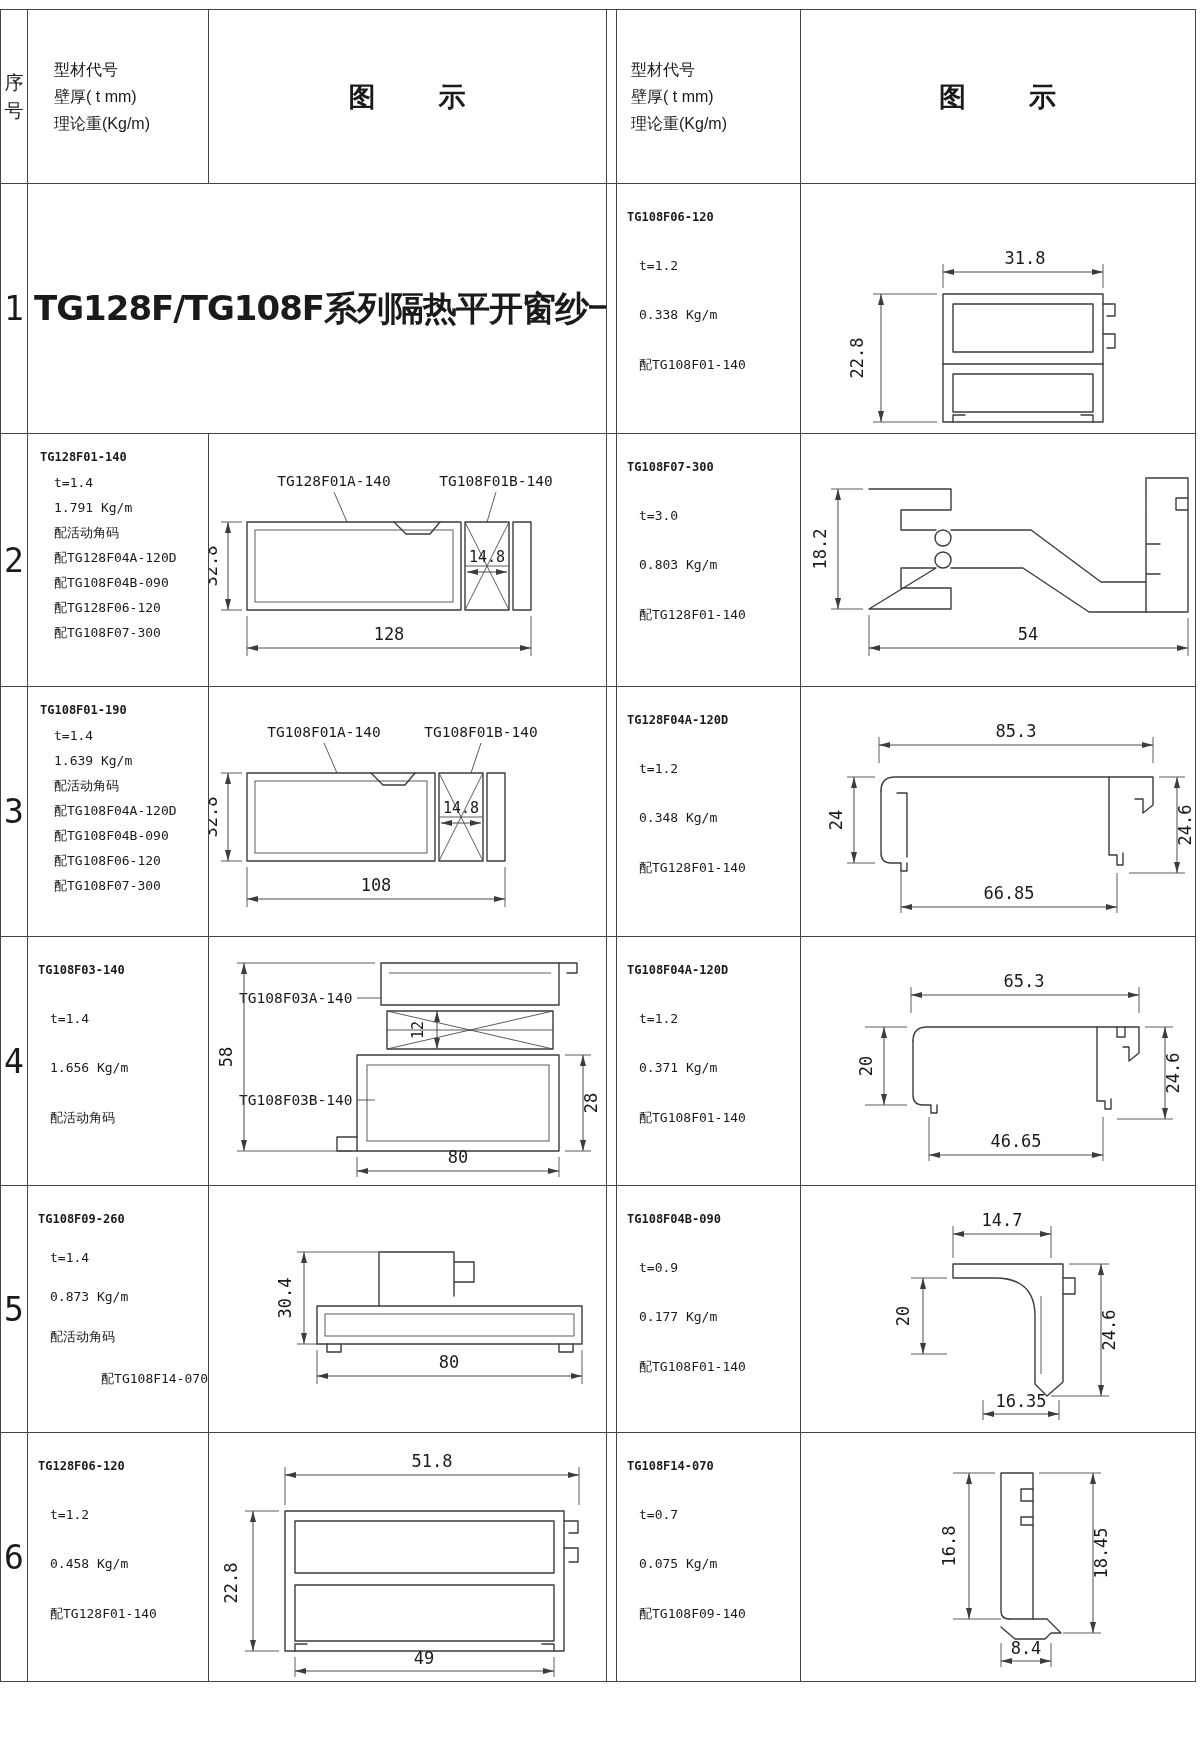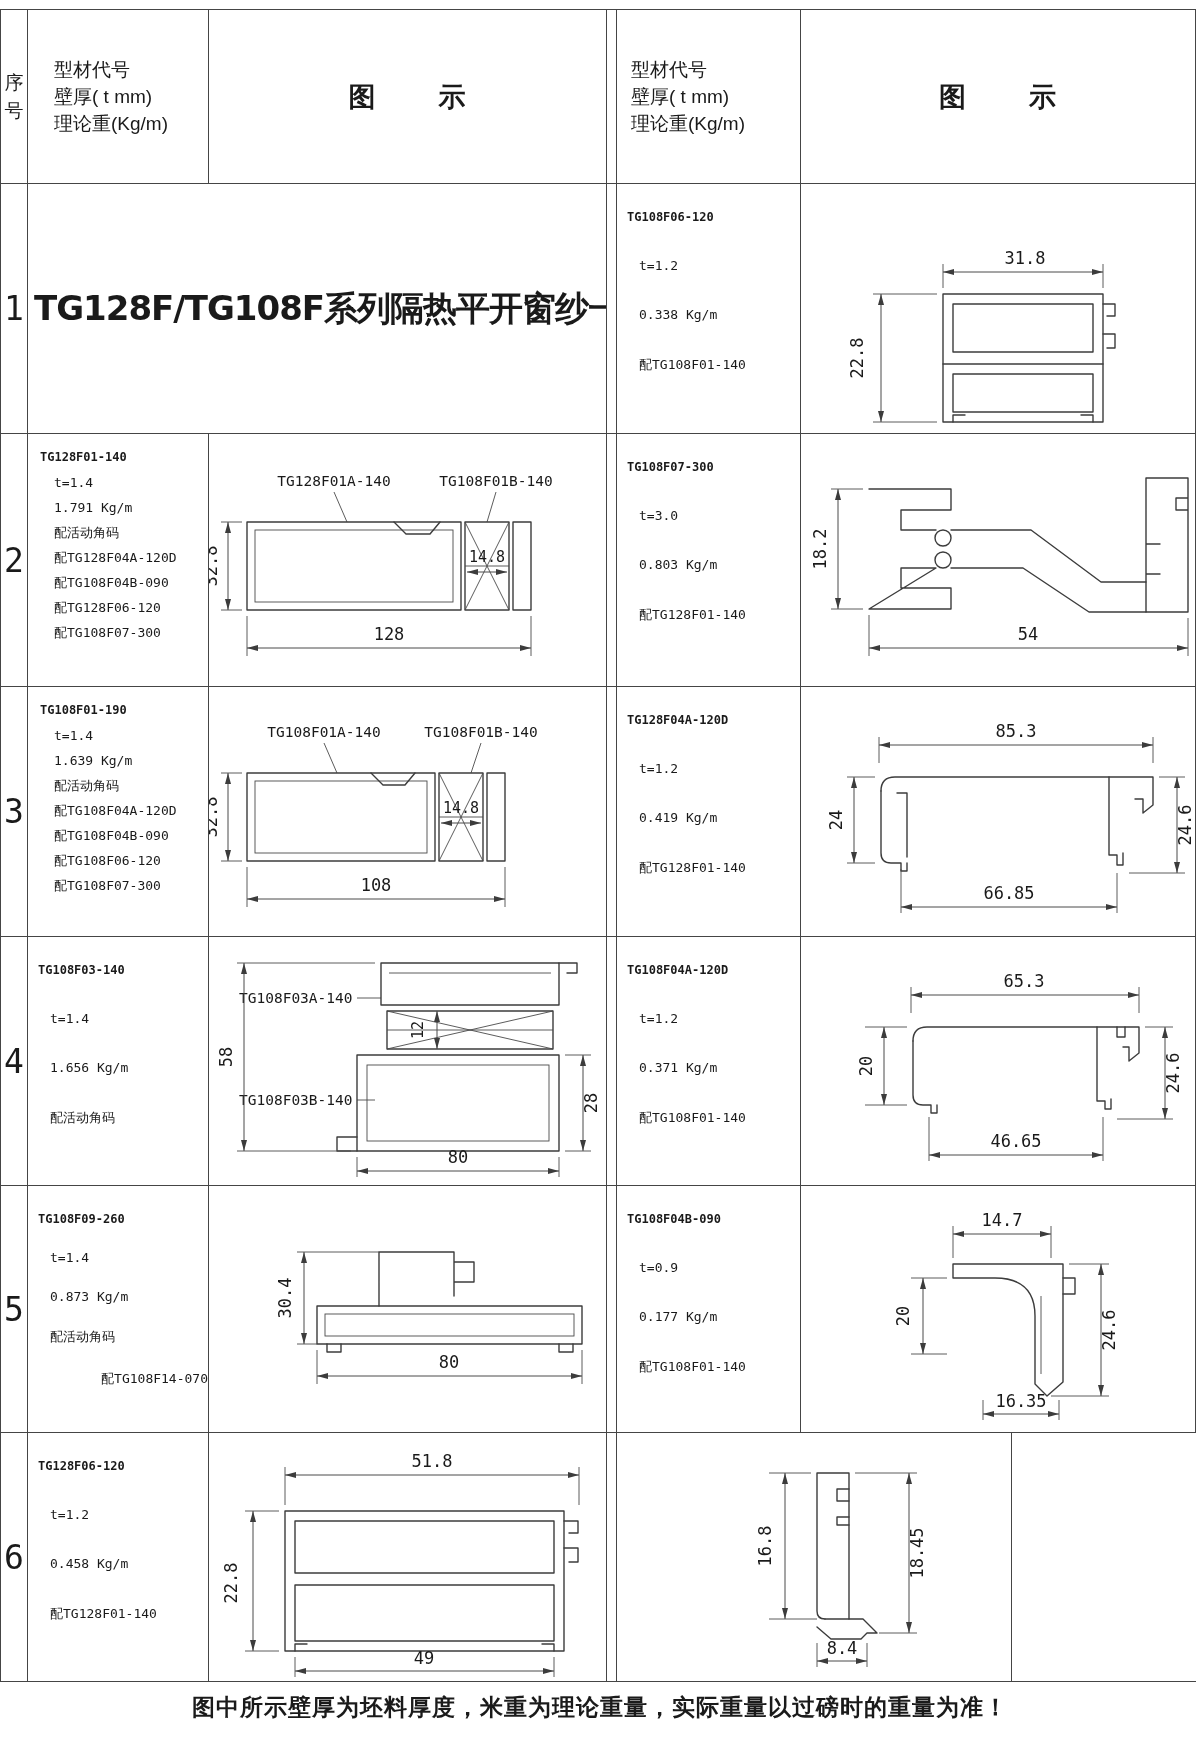--- a/index.html
+++ b/index.html
@@ -16,21 +16,21 @@
   .c-gap{width:10px;}
   .c-rt{width:184px;}
   .c-rd{width:395px;}
   .h-hd{height:174px;}
   .h-r1{height:250px;}.h-r2{height:253px;}.h-r3{height:250px;}
   .h-r4{height:249px;}.h-r5{height:247px;}.h-r6{height:249px;}
 
   .seq-hd{display:flex;flex-direction:column;align-items:center;gap:8px;
           font-size:19px;line-height:20px;}
   .spec-hd{display:flex;flex-direction:column;justify-content:center;height:100%;
-           padding-left:26px;font-size:19px;line-height:27px;}
+           padding-left:26px;font-size:16px;line-height:27px;}
   .diag-hd{display:flex;align-items:center;justify-content:center;height:100%;
            gap:62px;font-size:27px;font-weight:bold;letter-spacing:1px;}
   .seq-num{font-family:"DejaVu Sans Mono","Liberation Mono",monospace;font-size:33px;}
 
   .code{font-family:"DejaVu Sans Mono","Liberation Mono",monospace;
         font-weight:bold;font-size:12px;white-space:nowrap;}
   .ln{font-family:"DejaVu Sans Mono","DejaVu Sans","Liberation Mono",monospace;
       font-size:13px;white-space:nowrap;}
   .txtcell{display:flex;flex-direction:column;height:100%;}
   .tight{padding:16px 0 0 12px;}
@@ -242,21 +242,21 @@
         <path class="xl" d="M38,180 V220 M296,180 V220"></path>
         <line class="dl" x1="38" y1="212" x2="296" y2="212" marker-start="url(#ar)" marker-end="url(#ar)"></line>
         <text class="dt" x="167" y="204">108</text>
       </svg>
     </div>
     <div class="cell c-gap"></div>
     <div class="cell c-rt">
       <div class="txtcell spread g34">
         <div class="code">TG128F04A-120D</div>
         <div class="ln">t=1.2</div>
-        <div class="ln">0.419 Kg/m</div>
+        <div class="ln">0.348 Kg/m</div>
         <div class="ln">配TG128F01-140</div>
       </div>
     </div>
     <div class="cell c-rd">
       <svg width="393" height="248" viewBox="0 0 393 248">
         <path class="xl" d="M78,76 V50 M352,76 V50"></path>
         <line class="dl" x1="78" y1="58" x2="352" y2="58" marker-start="url(#ar)" marker-end="url(#ar)"></line>
         <text class="dt" x="215" y="50">85.3</text>
         <path class="pl" d="M80,104 q0,-14 14,-14 H352 V118 l-10,8 v-14 h-8"></path>
         <path class="pl" d="M80,104 V166 q0,10 10,10 h10 v8 h6 v-8"></path>
@@ -425,35 +425,42 @@
         <path class="pl" d="M86,218 v-7 h12 M345,218 v-7 h-12"></path>
         <path class="xl" d="M70,78 H36 M70,218 H36"></path>
         <line class="dl" x1="44" y1="78" x2="44" y2="218" marker-start="url(#ar)" marker-end="url(#ar)"></line>
         <text class="dt" transform="rotate(-90 28 150)" x="28" y="150">22.8</text>
         <path class="xl" d="M86,224 V244 M345,224 V244"></path>
         <line class="dl" x1="86" y1="238" x2="345" y2="238" marker-start="url(#ar)" marker-end="url(#ar)"></line>
         <text class="dt" x="215" y="231">49</text>
       </svg>
     </div>
     <div class="cell c-gap"></div>
+    <div class="cell c-rt">
+      <div class="txtcell spread g34">
+        <div class="code">TG108F14-070</div>
+        <div class="ln">t=0.7</div>
+        <div class="ln">0.075 Kg/m</div>
+        <div class="ln">配TG108F09-140</div>
+      </div>
+    </div>
     <div class="cell c-rd">
       <svg width="393" height="247" viewBox="0 0 393 247">
         <path class="pl" d="M200,40 H232 V186 M200,40 V178 q0,8 8,8"></path>
         <path class="pl" d="M232,56 h-12 v12 h12 M232,84 h-12 v8 h12"></path>
         <path class="pl" d="M208,186 H246 l14,14 H250 l-6,6 H214 l-14,-12"></path>
         <path class="xl" d="M194,40 H152 M200,186 H152"></path>
         <line class="dl" x1="168" y1="40" x2="168" y2="186" marker-start="url(#ar)" marker-end="url(#ar)"></line>
         <text class="dt" transform="rotate(-90 154 113)" x="154" y="113">16.8</text>
         <path class="xl" d="M238,40 H300 M262,200 H300"></path>
         <line class="dl" x1="292" y1="40" x2="292" y2="200" marker-start="url(#ar)" marker-end="url(#ar)"></line>
         <text class="dt" transform="rotate(-90 306 120)" x="306" y="120">18.45</text>
         <path class="xl" d="M200,210 V234 M250,210 V234"></path>
         <line class="dl" x1="200" y1="228" x2="250" y2="228" marker-start="url(#ar)" marker-end="url(#ar)"></line>
         <text class="dt" x="225" y="221">8.4</text>
       </svg>
     </div>
   </div>
 
 </div>
 
-<div class="footer">图中所示壁厚为坯料厚度，米重为理论重量，实际重量以过磅时的重量为准！</div>
 
 </div>
 
 </body></html>

